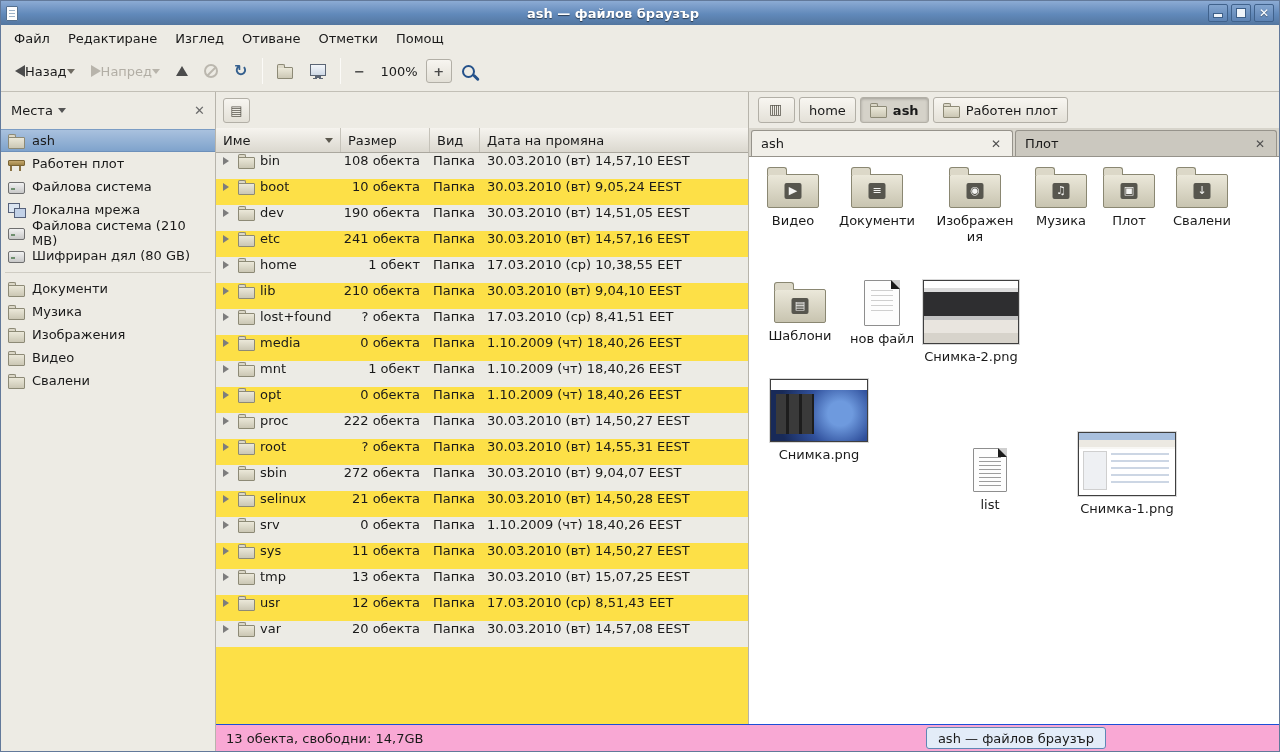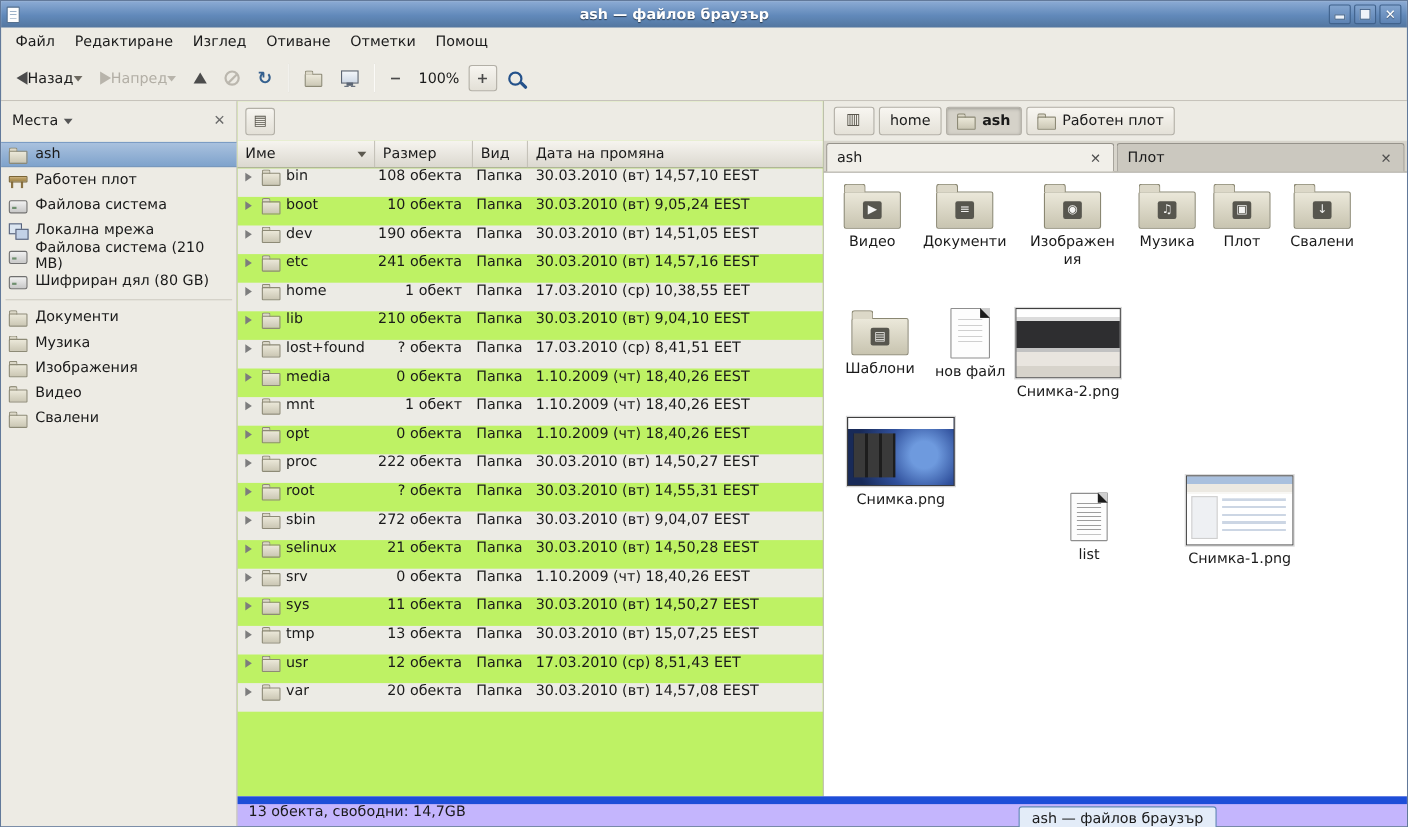--- a/index.html
+++ b/index.html
@@ -74,21 +74,21 @@
   [data-icon="drive"]>.s-icon::before{content:"";position:absolute;left:3px;top:9px;width:4px;height:2px;background:#6f8f6f;z-index:1}
   [data-icon="network"]>.s-icon::before{content:"";position:absolute;left:0;top:1px;width:10px;height:8px;background:#dbe5f1;border:1px solid #56617a}
   [data-icon="network"]>.s-icon::after{content:"";position:absolute;left:6px;top:6px;width:10px;height:8px;background:#c2d1e7;border:1px solid #56617a}
   [data-icon="trash"]>.s-icon::after{content:"";position:absolute;left:3px;top:4px;width:10px;height:11px;background:linear-gradient(90deg,#e2e2e2,#a8a8a8);border:1px solid #757575;border-radius:0 0 2px 2px}
   [data-icon="trash"]>.s-icon::before{content:"";position:absolute;left:1px;top:1px;width:14px;height:3px;background:#b5b5b5;border:1px solid #757575;border-radius:1px}
 
   .content-col{flex:1;display:flex;flex-direction:column;min-width:0}
   .panes{flex:1;display:flex;min-height:0}
 
   
-  .centerpane{width:533px;flex:0 0 auto;display:flex;flex-direction:column;border-right:1px solid #b7b4ab;background:#bef264}
+  .centerpane{width:533px;flex:0 0 auto;display:flex;flex-direction:column;border-right:1px solid #b7b4ab;background:#fde047}
   .loc-strip{height:36px;flex:0 0 auto;background:#edebe4;display:flex;align-items:center;padding:0 7px}
   .pane-btn{width:27px;height:25px;border:1px solid #b2afa6;border-radius:3px;background:linear-gradient(#f7f5f0,#e3e0d7);display:flex;align-items:center;justify-content:center;color:#5a574e;font-size:13px}
   .pane-btn::before{content:"▤"}
   .list-header{display:flex;height:25px;flex:0 0 auto;background:linear-gradient(#f6f4ef,#dbd8cf);border-bottom:1px solid #aaa79e}
   .hcell{display:flex;align-items:center;padding:0 7px;border-right:1px solid #c5c2b9}
   .hc-name{width:125px}
   .hc-size{width:89px}
   .hc-type{width:50px}
   .hc-date{flex:1;border-right:none}
   .sort-caret{margin-left:auto;width:0;height:0;border:4px solid transparent;border-top:5px solid #5c594f;margin-top:4px}
@@ -158,21 +158,21 @@
   .iconview .item:nth-of-type(6){left:411px;top:8px}
   .iconview .item:nth-of-type(7){left:9px;top:123px}
   .iconview .item:nth-of-type(8){left:91px;top:123px}
   .iconview .item:nth-of-type(9){left:172px;top:123px}
   .iconview .item:nth-of-type(10){left:20px;top:222px}
   .iconview .item:nth-of-type(11){left:199px;top:291px}
   .iconview .item:nth-of-type(12){left:328px;top:275px}
   .iconview .item:nth-of-type(13){left:85px;top:409px}
 
   
-  .statusbar{height:27px;flex:0 0 auto;background:#c4b5fd;border-top:7px solid #1d4ed8;display:flex;align-items:flex-start;padding:0 10px;position:relative}
+  .statusbar{height:27px;flex:0 0 auto;background:#f9a8d4;border-top:1px solid #1d4ed8;display:flex;align-items:center;padding:0 10px;position:relative}
   .task-btn{position:absolute;right:173px;top:2px;height:22px;display:flex;align-items:center;padding:0 11px;background:#e3ecf8;border:1px solid #5f87b5;border-radius:3px}
 </style>
 </head>
 <body>
 
 <div class="window">
 
   <div class="titlebar">
     <span class="win-icon"></span>
     <span class="title">ash — файлов браузър</span>

